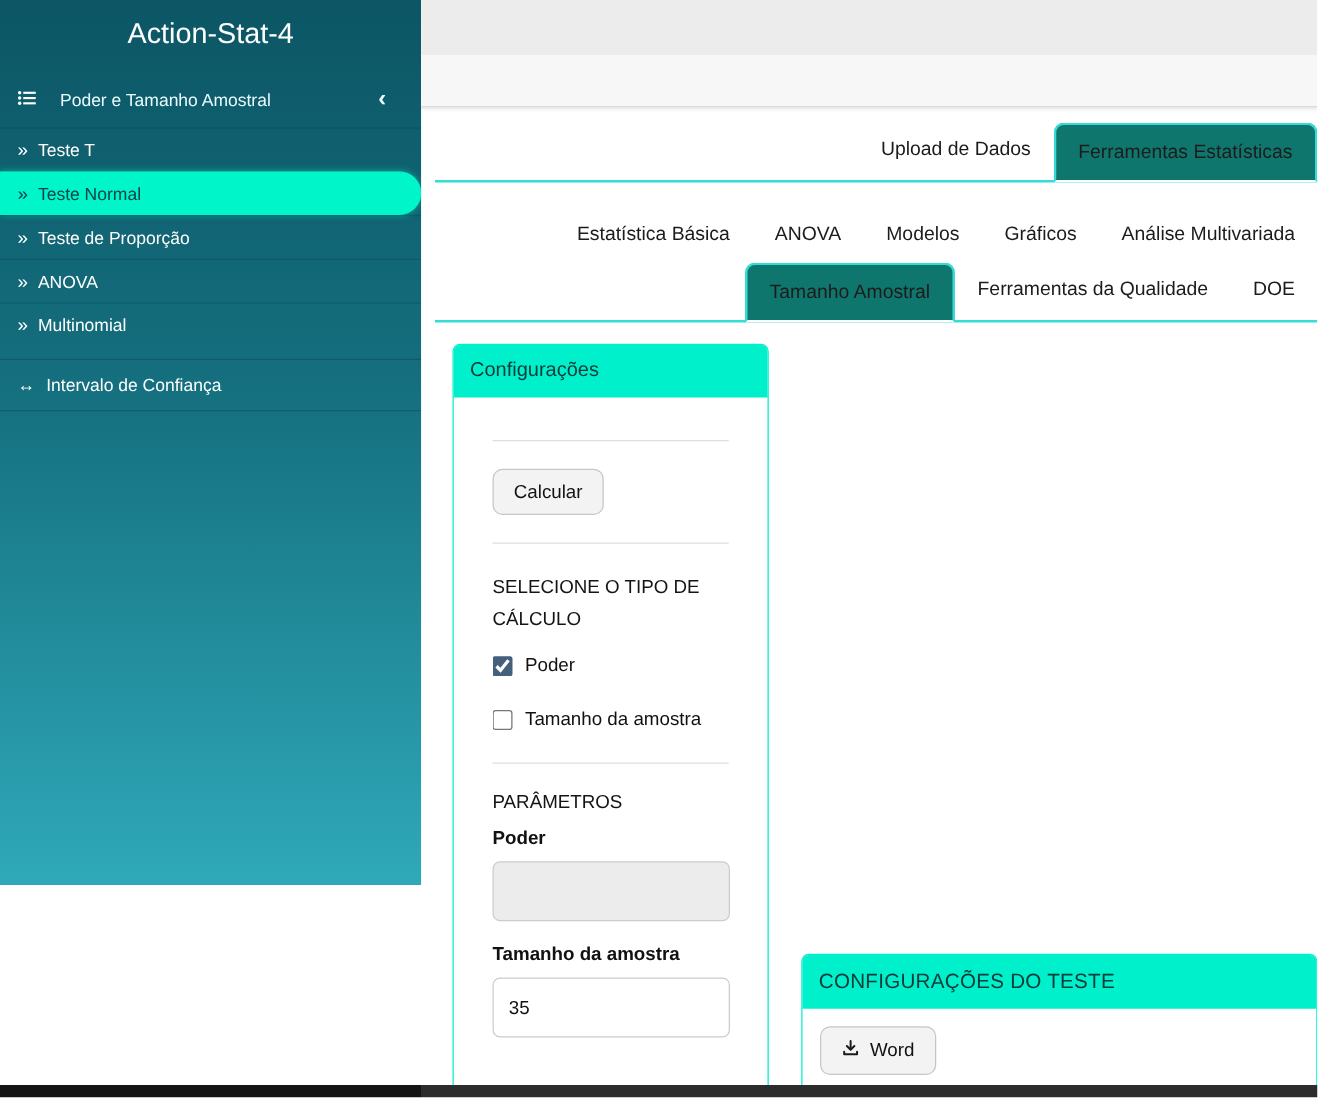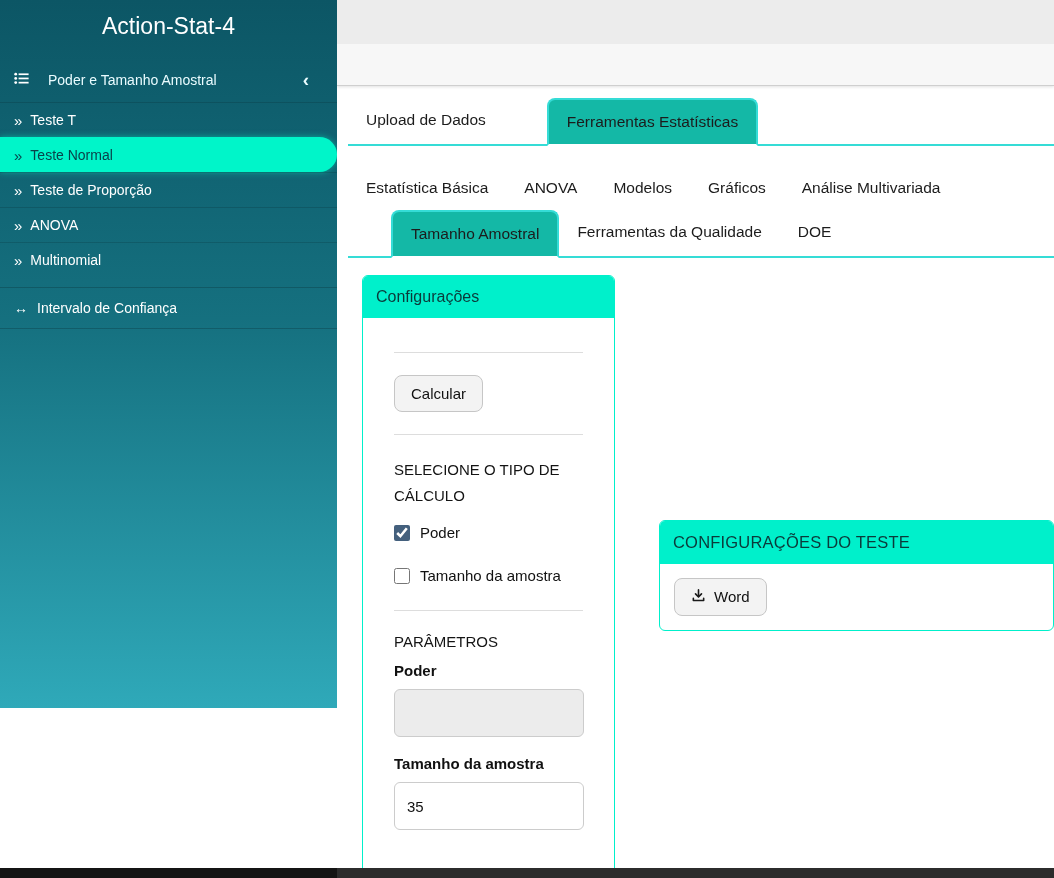--- a/index.html
+++ b/index.html
@@ -30,29 +30,29 @@
     box-shadow:0 0 6px rgba(0,245,200,.5);}
   .footer-item{margin-top:10px;border-top:1px solid rgba(0,0,0,0.18);
     border-bottom:1px solid rgba(0,0,0,0.18);
     padding:12px 14px;display:flex;align-items:center;gap:9px;font-size:14px;cursor:pointer;}
 
   
   .main{position:absolute;left:337px;top:0;width:717px;height:868px;background:#fff;overflow:hidden;}
   .topbar{height:86px;background:linear-gradient(180deg,#ececec 0,#ececec 44px,#f7f7f7 44px);
     border-bottom:1px solid #cfcfcf;box-shadow:0 1px 3px rgba(0,0,0,.12);}
 
-  .tabbar{display:flex;flex-wrap:wrap;border-bottom:2px solid var(--tab);margin-left:11px;}
+  .tabbar{display:flex;flex-wrap:wrap;border-bottom:2px solid var(--tab);margin-left:11px;justify-content:flex-end;}
   .tabbar.lvl1{margin-top:12px;}
   .tabbar.lvl2{margin-top:20px;}
   .tab{padding:13px 18px;font-size:15.5px;color:#1c1c1c;cursor:pointer;background:transparent;white-space:nowrap;}
   .tab.active{border:2px solid var(--tab);border-bottom:2px solid #fff;
-    border-radius:8px 8px 0 0;margin-bottom:-2px;background:#14b8a6;margin-left:43px;}
+    border-radius:8px 8px 0 0;margin-bottom:-2px;background:#0f766e;}
 
   
-  .content{display:flex;align-items:center;gap:44px;padding:17px 0 0 25px;}
+  .content{display:flex;align-items:flex-end;gap:26px;padding:17px 0 0 25px;}
   .panel{border:1px solid var(--accent);border-radius:6px;background:#fff;}
   .panel-head{background:var(--accent);color:#0b3a3a;padding:12px 13px;
     font-size:16px;border-radius:5px 5px 0 0;}
   .panel-config{width:253px;min-height:600px;}
   .panel-config .panel-body{padding:12px 31px 20px;}
   .panel-test{width:460px;}
   .panel-test .panel-head{font-size:16.5px;letter-spacing:.2px;}
   .panel-test .panel-body{padding:14px;}
 
   hr.sep{border:none;border-top:1px solid #ddd;margin:22px 0;}

